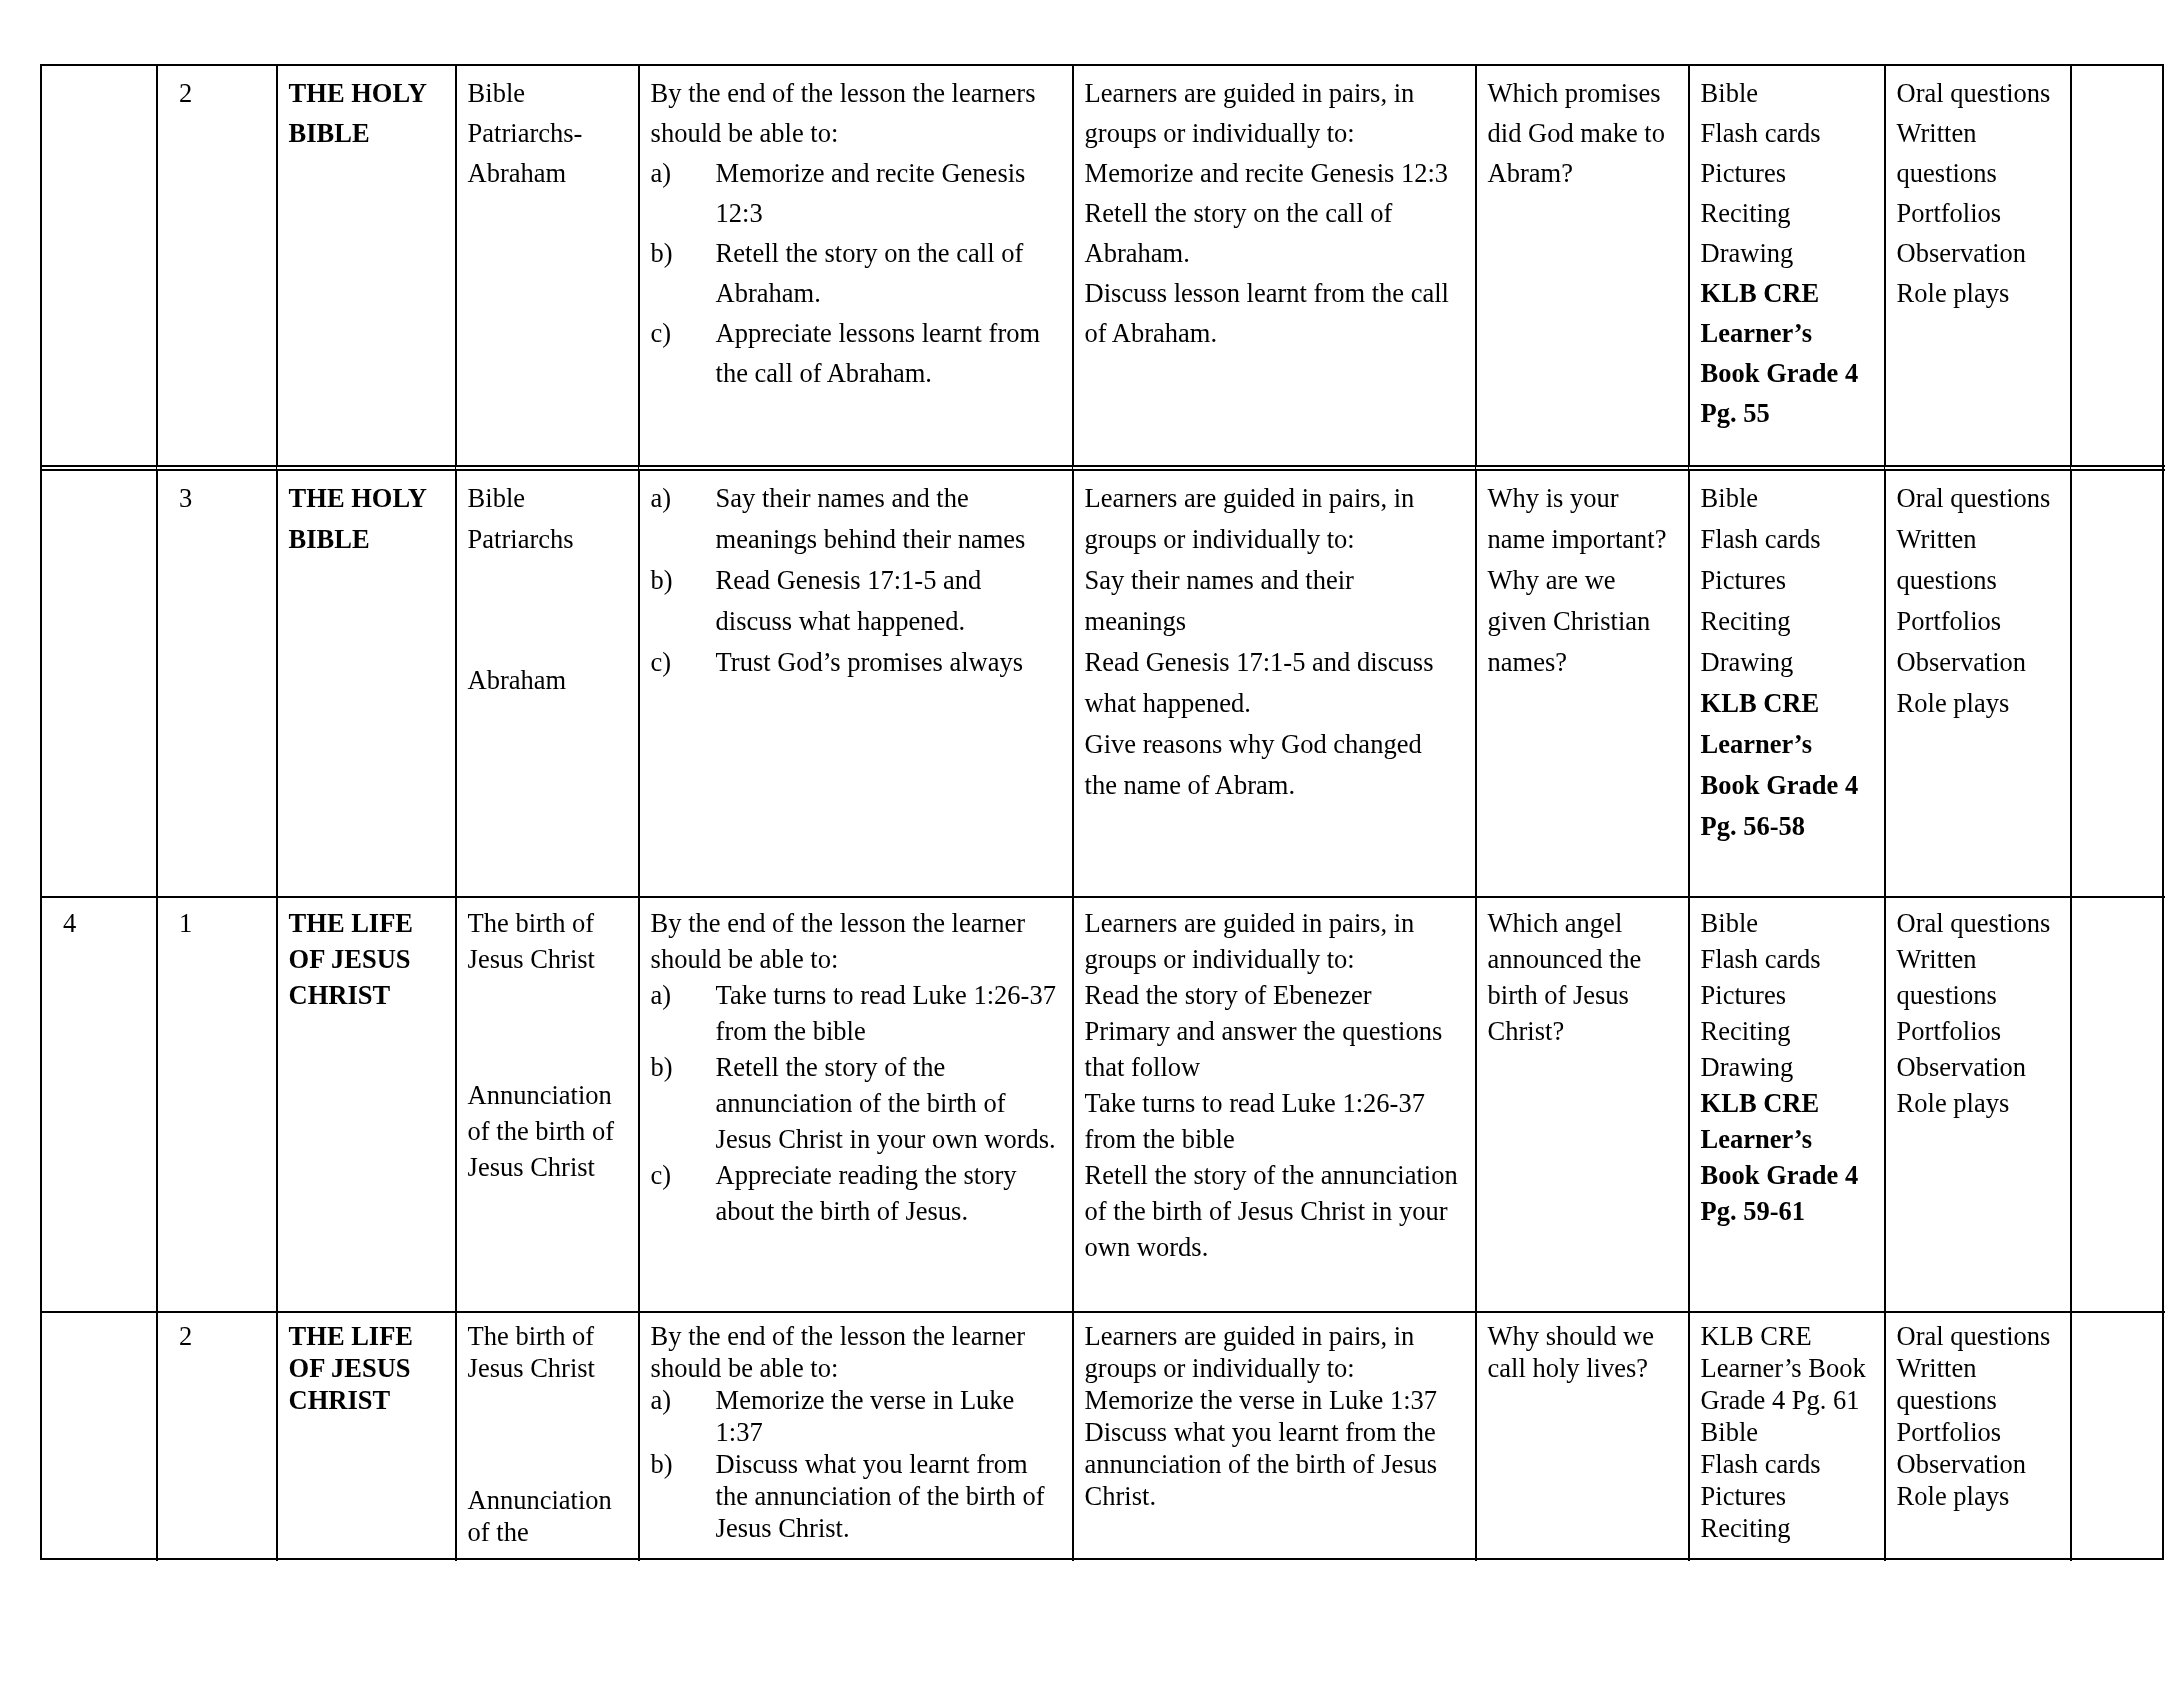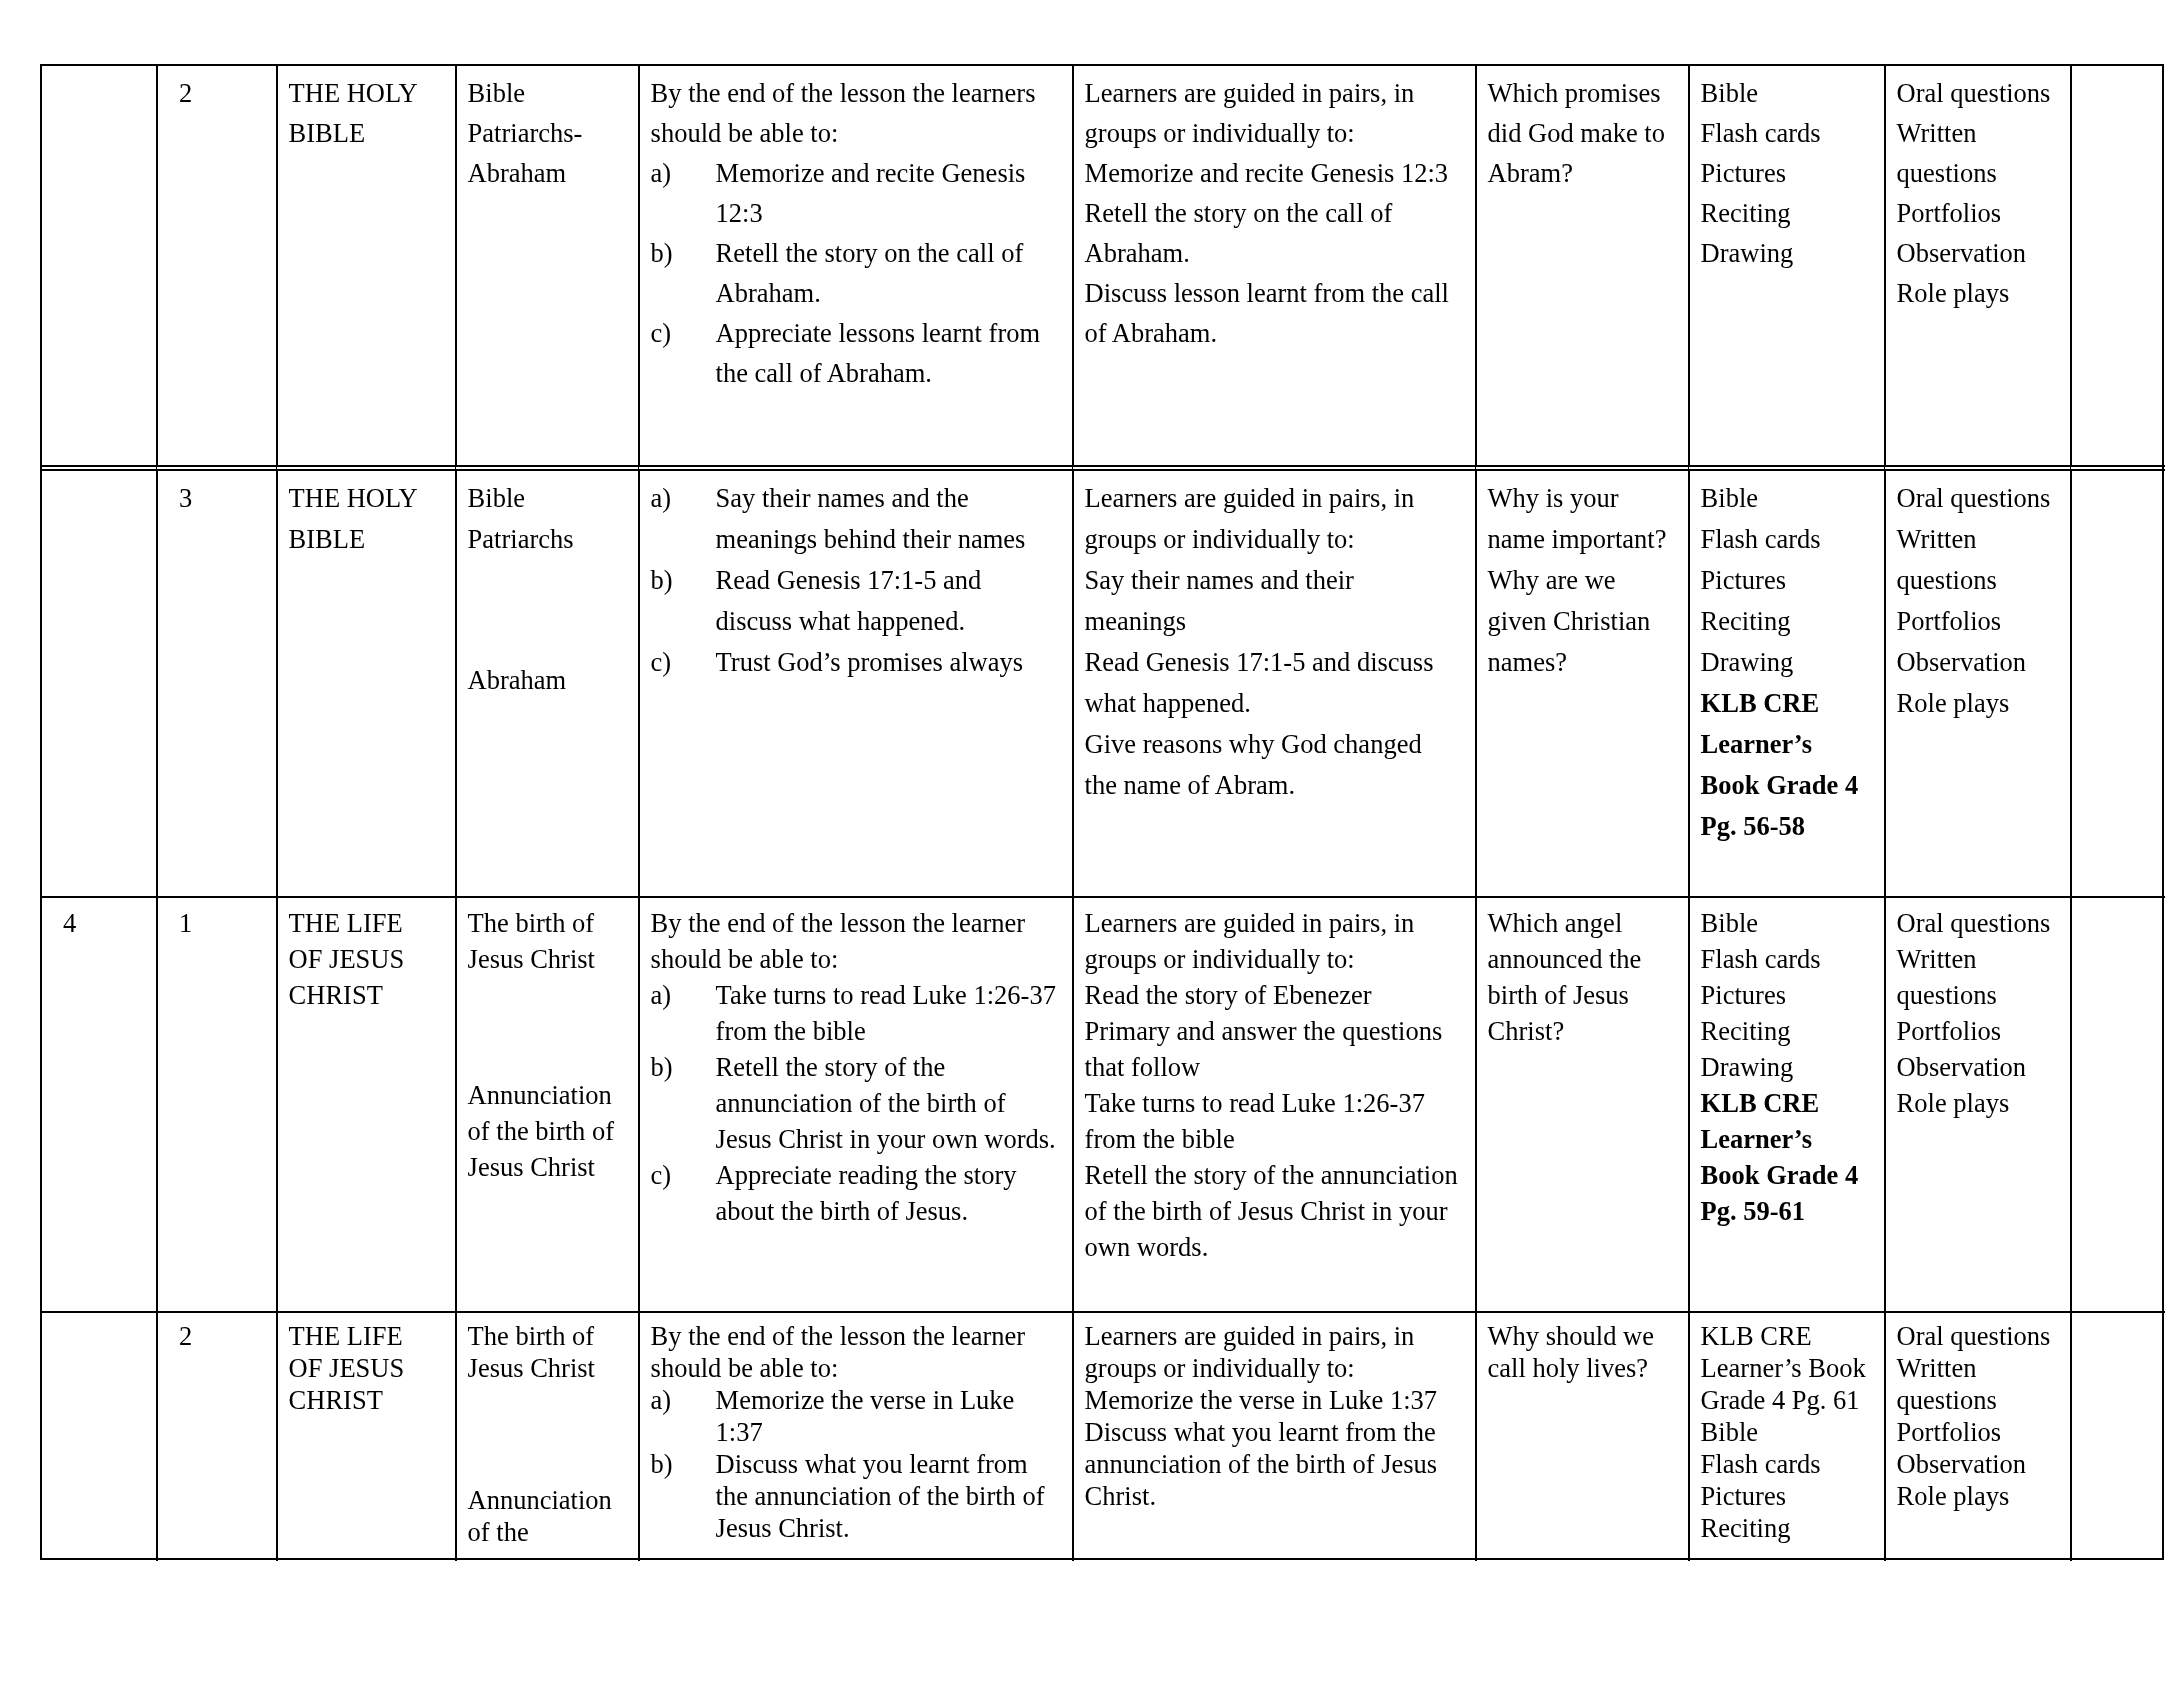--- a/index.html
+++ b/index.html
@@ -27,21 +27,21 @@
   }
   .cell.c0{border-left:none;}
   .cell.r0{border-top:none;}
   
   .cell.r1{border-top:6px double #000;}
   .lh0{line-height:40px;}
   .lh1{line-height:41px;}
   .lh2{line-height:36px;}
   .lh3{line-height:32px;}
   .c-week,.c-lesson{padding-left:21px;}
-  .c-strand{font-weight:400;}
+  .c-strand{font-weight:700;}
   .c-inquiry{padding-right:18px;}
   .cell p{margin:0;overflow-wrap:break-word;}
   .cell p.b{font-weight:700;}
   .cell p.gap-lg{margin-top:100px;}
   .cell p.gap-sm{}
   .oitem{display:flex;}
   .olbl{flex:0 0 65px;}
   .otxt{flex:1;overflow-wrap:break-word;}
 </style>
 </head>
@@ -82,20 +82,21 @@
       </div>
       <div class="cell r0 c6 lh0 c-inquiry">
         <p>Which promises did God make to Abram?</p>
       </div>
       <div class="cell r0 c7 lh0 c-resources">
         <p>Bible</p>
         <p>Flash cards</p>
         <p>Pictures</p>
         <p>Reciting</p>
         <p>Drawing</p>
+        <p class="b">KLB CRE Learner’s Book Grade 4 Pg. 55</p>
       </div>
       <div class="cell r0 c8 lh0 c-assessment">
         <p>Oral questions</p>
         <p>Written questions</p>
         <p>Portfolios</p>
         <p>Observation</p>
         <p>Role plays</p>
       </div>
       <div class="cell r0 c9 lh0 c-remarks"></div>
       <div class="cell r1 c0 lh1 c-week"></div>

